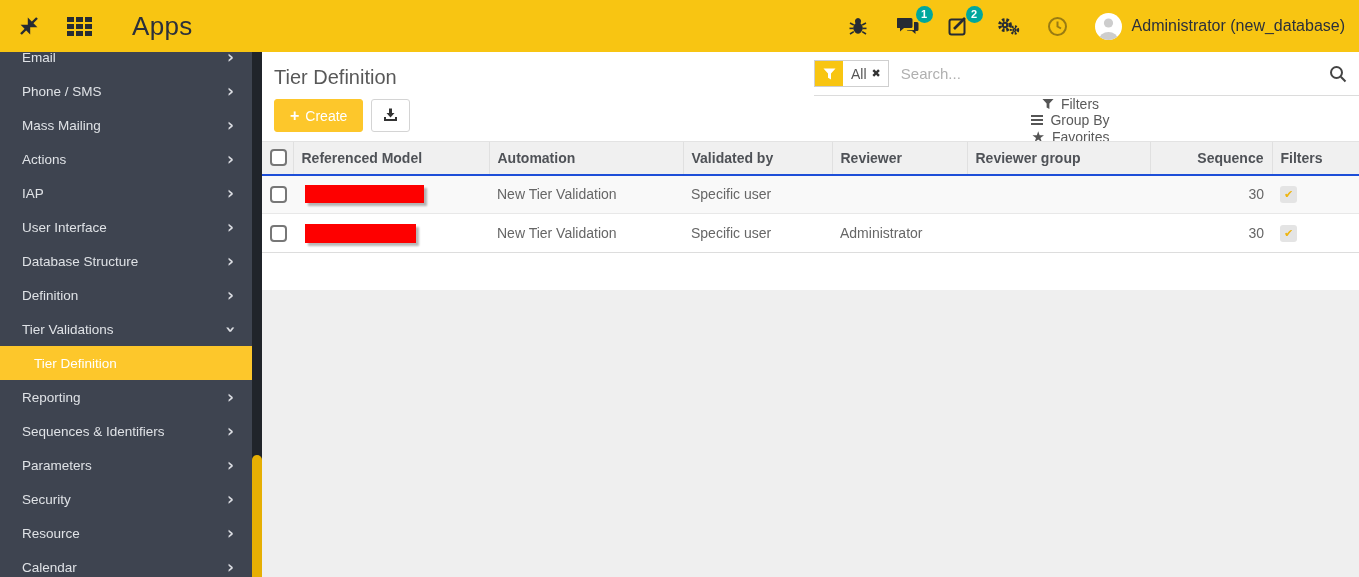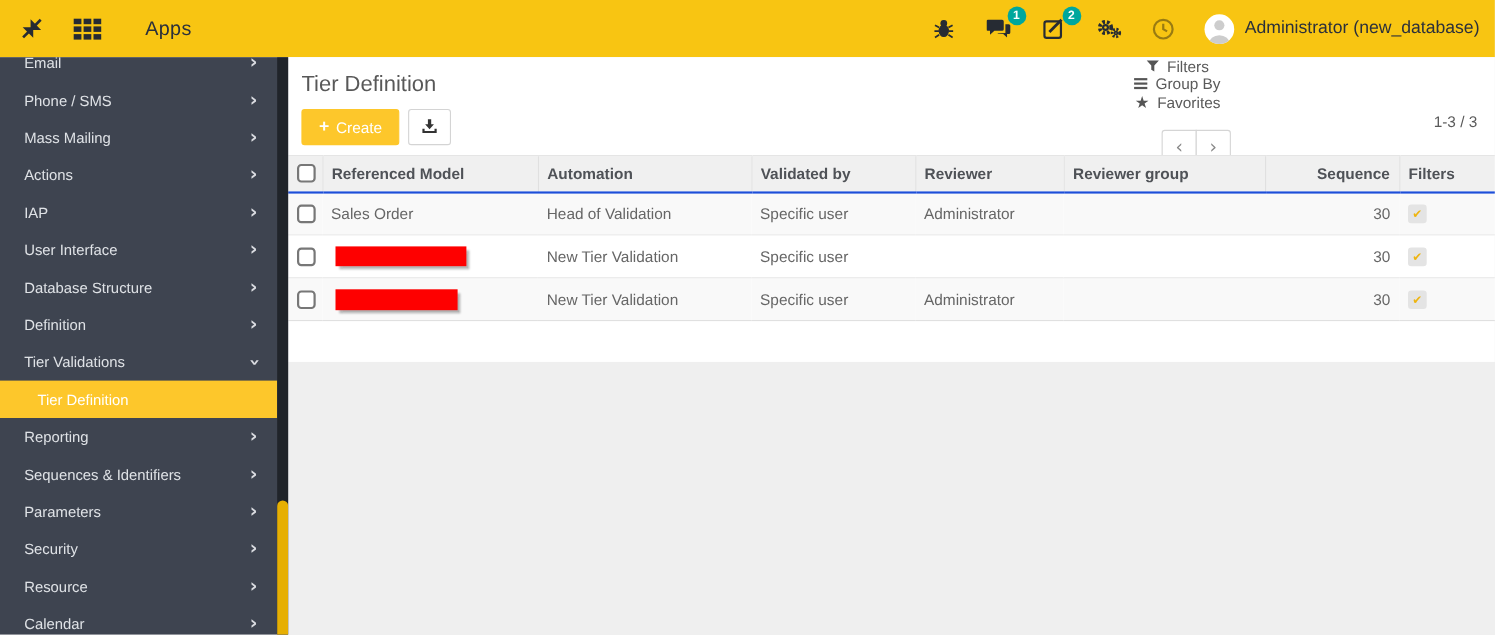--- a/index.html
+++ b/index.html
@@ -5,21 +5,21 @@
   * { margin:0; padding:0; box-sizing:border-box; }
   html,body { width:1359px; height:577px; overflow:hidden;
     font-family:"Liberation Sans", sans-serif; background:#efefef; }
   .uicon { font-family:"DejaVu Sans", sans-serif; }
 
   
   .topbar { height:52px; background:#f8c512; display:flex; align-items:center;
     padding:0 14px 0 16px; color:#262b33; }
   .tb-left { display:flex; align-items:center; gap:24px; }
   .tb-icon { width:26px; height:26px; display:flex; align-items:center; justify-content:center; cursor:pointer; }
-  .app-title { font-size:18px; color:#2b303b; margin-left:16px; letter-spacing:.3px; }
+  .app-title { font-size:26px; color:#2b303b; margin-left:16px; letter-spacing:.3px; }
   .tb-right { margin-left:auto; display:flex; align-items:center; gap:24px; }
   .badge-wrap { position:relative; }
   .tb-badge { position:absolute; top:-7px; right:-12px; background:#00a79d; color:#fff;
     width:17px; height:17px; border-radius:50%; font-size:11px; line-height:17px;
     text-align:center; font-weight:bold; }
   .grid-icon { display:grid; grid-template-columns:repeat(3,7px); grid-template-rows:repeat(3,5px); gap:2px; }
   .grid-icon div { background:#262b33; }
   .avatar { width:27px; height:27px; border-radius:50%; background:#fff; overflow:hidden;
     display:flex; align-items:flex-end; justify-content:center; }
   .user-name { font-size:16px; color:#2b303b; margin-left:-14px; }
@@ -266,20 +266,38 @@
               <g fill="#333">
                   <polygon points="7.5,9.5 3.5,5 6,5 6,0.5 9,0.5 9,5 11.5,5"></polygon>
                   <path d="M1 9 v4 h13 v-4 h-2 v2 h-9 v-2 z"></path>
                 </g>
             </svg>
           </button>
         </div>
       </div>
 
       <div class="cp-right">
+        <div class="search-row">
+          <div class="facet">
+            <div class="facet-funnel">
+              <svg width="13" height="12" viewBox="0 0 13 12">
+                  <path d="M0.5 0.5 h12 l-4.5 5 v6 l-3 -1.8 v-4.2 z" fill="#fff"></path>
+                </svg>
+            </div>
+            <span class="facet-label">All</span>
+            <span class="facet-x uicon">✖</span>
+          </div>
+          <input class="search-input" placeholder="Search..." style="">
+          <span>
+            <svg width="18" height="18" viewBox="0 0 18 18" fill="none" stroke="#444" stroke-width="2">
+              <circle cx="7.5" cy="7.5" r="5.5"></circle>
+                <line x1="11.8" y1="11.8" x2="16.5" y2="16.5"></line>
+            </svg>
+          </span>
+        </div>
         <div class="filters-row">
           <div class="fmenu">
             <svg width="12" height="12" viewBox="0 0 13 12">
                 <path d="M0.5 0.5 h12 l-4.5 5 v6 l-3 -1.8 v-4.2 z" fill="#555"></path>
               </svg>
             <span>Filters</span>
           </div>
           <div class="fmenu">
             <span class="gb-icon">
                 <div></div>
@@ -324,36 +342,20 @@
           <th>Reviewer group</th>
           <th class="col-num">Sequence</th>
           <th>Filters</th>
         </tr>
       </thead>
       <tbody>
         <tr>
           <td>
               <div class="cb"></div>
             </td>
-          <td>Sales Order</td>
-          <td>Head of Validation</td>
-          <td>Specific user</td>
-          <td>Administrator</td>
-          <td></td>
-          <td class="col-num">30</td>
-          <td>
-              <div class="active-cb">
-                <span class="uicon">✔</span>
-              </div>
-            </td>
-        </tr>
-        <tr>
-          <td>
-              <div class="cb"></div>
-            </td>
           <td>
               <div class="redact"></div>
             </td>
           <td>New Tier Validation</td>
           <td>Specific user</td>
           <td></td>
           <td></td>
           <td class="col-num">30</td>
           <td>
               <div class="active-cb">

